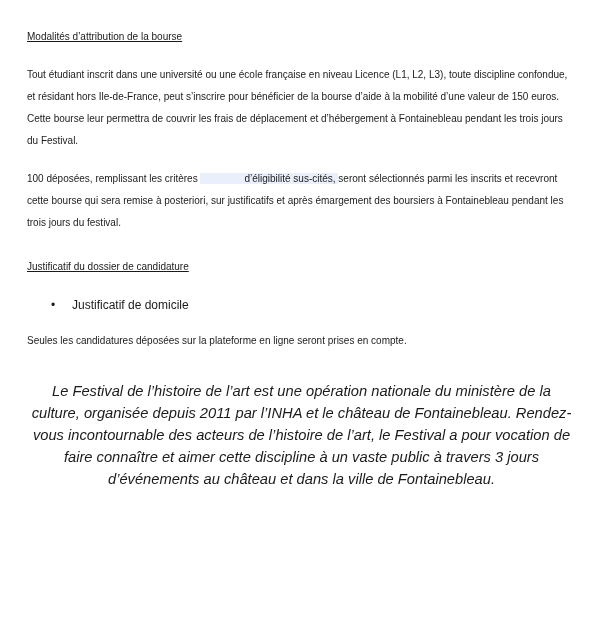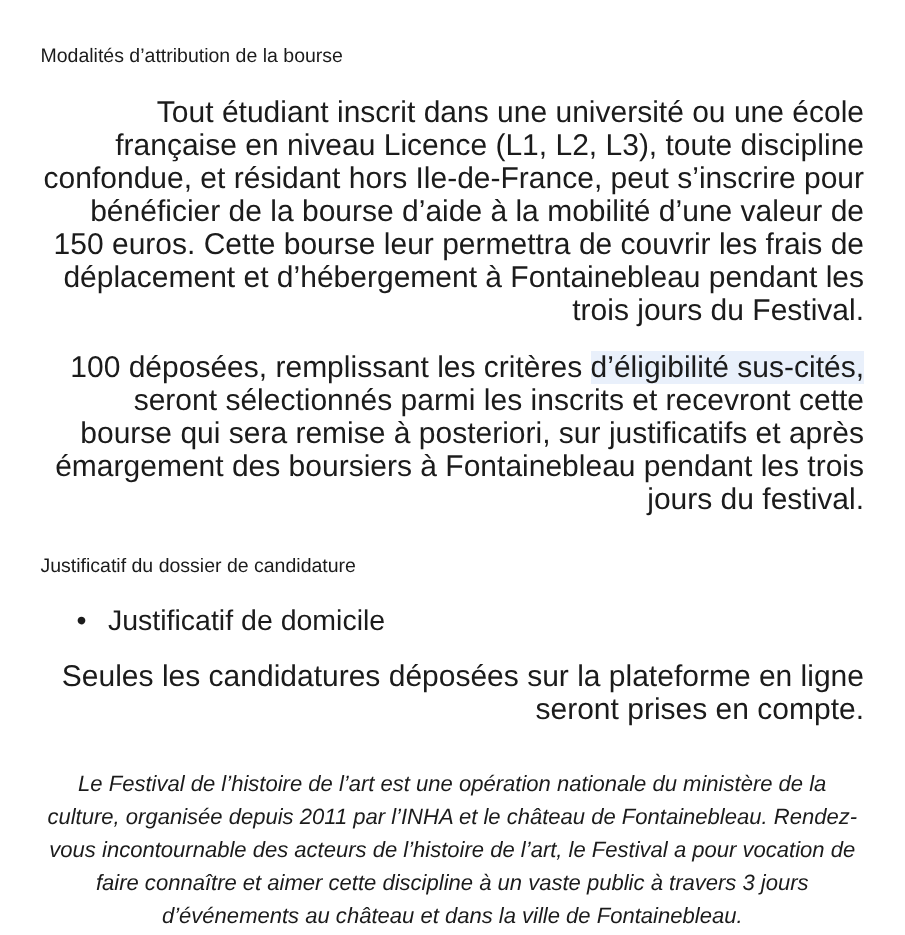--- a/index.html
+++ b/index.html
@@ -11,48 +11,49 @@
     box-sizing: border-box;
     width: 603px;
     height: 623px;
     background: #ffffff;
     padding: 26px 27px 0 27px;
     overflow: hidden;
     font-family: "Liberation Sans", sans-serif;
     color: #1b1b1b;
   }
   .doc-heading {
-    font-size: 13px;
+    font-size: 10px;
     font-weight: 400;
     line-height: 22px;
+    text-decoration: underline;
     margin: 0 0 16px 0;
   }
   .doc-heading.second {
     margin-bottom: 16px;
   }
   .doc-para {
-    font-size: 20px;
+    font-size: 10px;
     line-height: 22px;
     margin: 0 0 16px 0;
-    text-align: right;
   }
   .doc-para.selection {
     margin-bottom: 22px;
   }
   .doc-para.platform-note {
     margin-bottom: 28px;
   }
   .hl {
     background: #e9f0fb;
+    padding-left: 44px;
   }
   .doc-list {
     list-style: none;
     margin: 0 0 14px 0;
     padding: 0 0 0 45px;
-    font-size: 19px;
+    font-size: 12px;
     line-height: 22px;
   }
   .doc-list li {
     position: relative;
   }
   .doc-list li::before {
     content: "\2022";
     position: absolute;
     left: -21px;
     top: 0;

